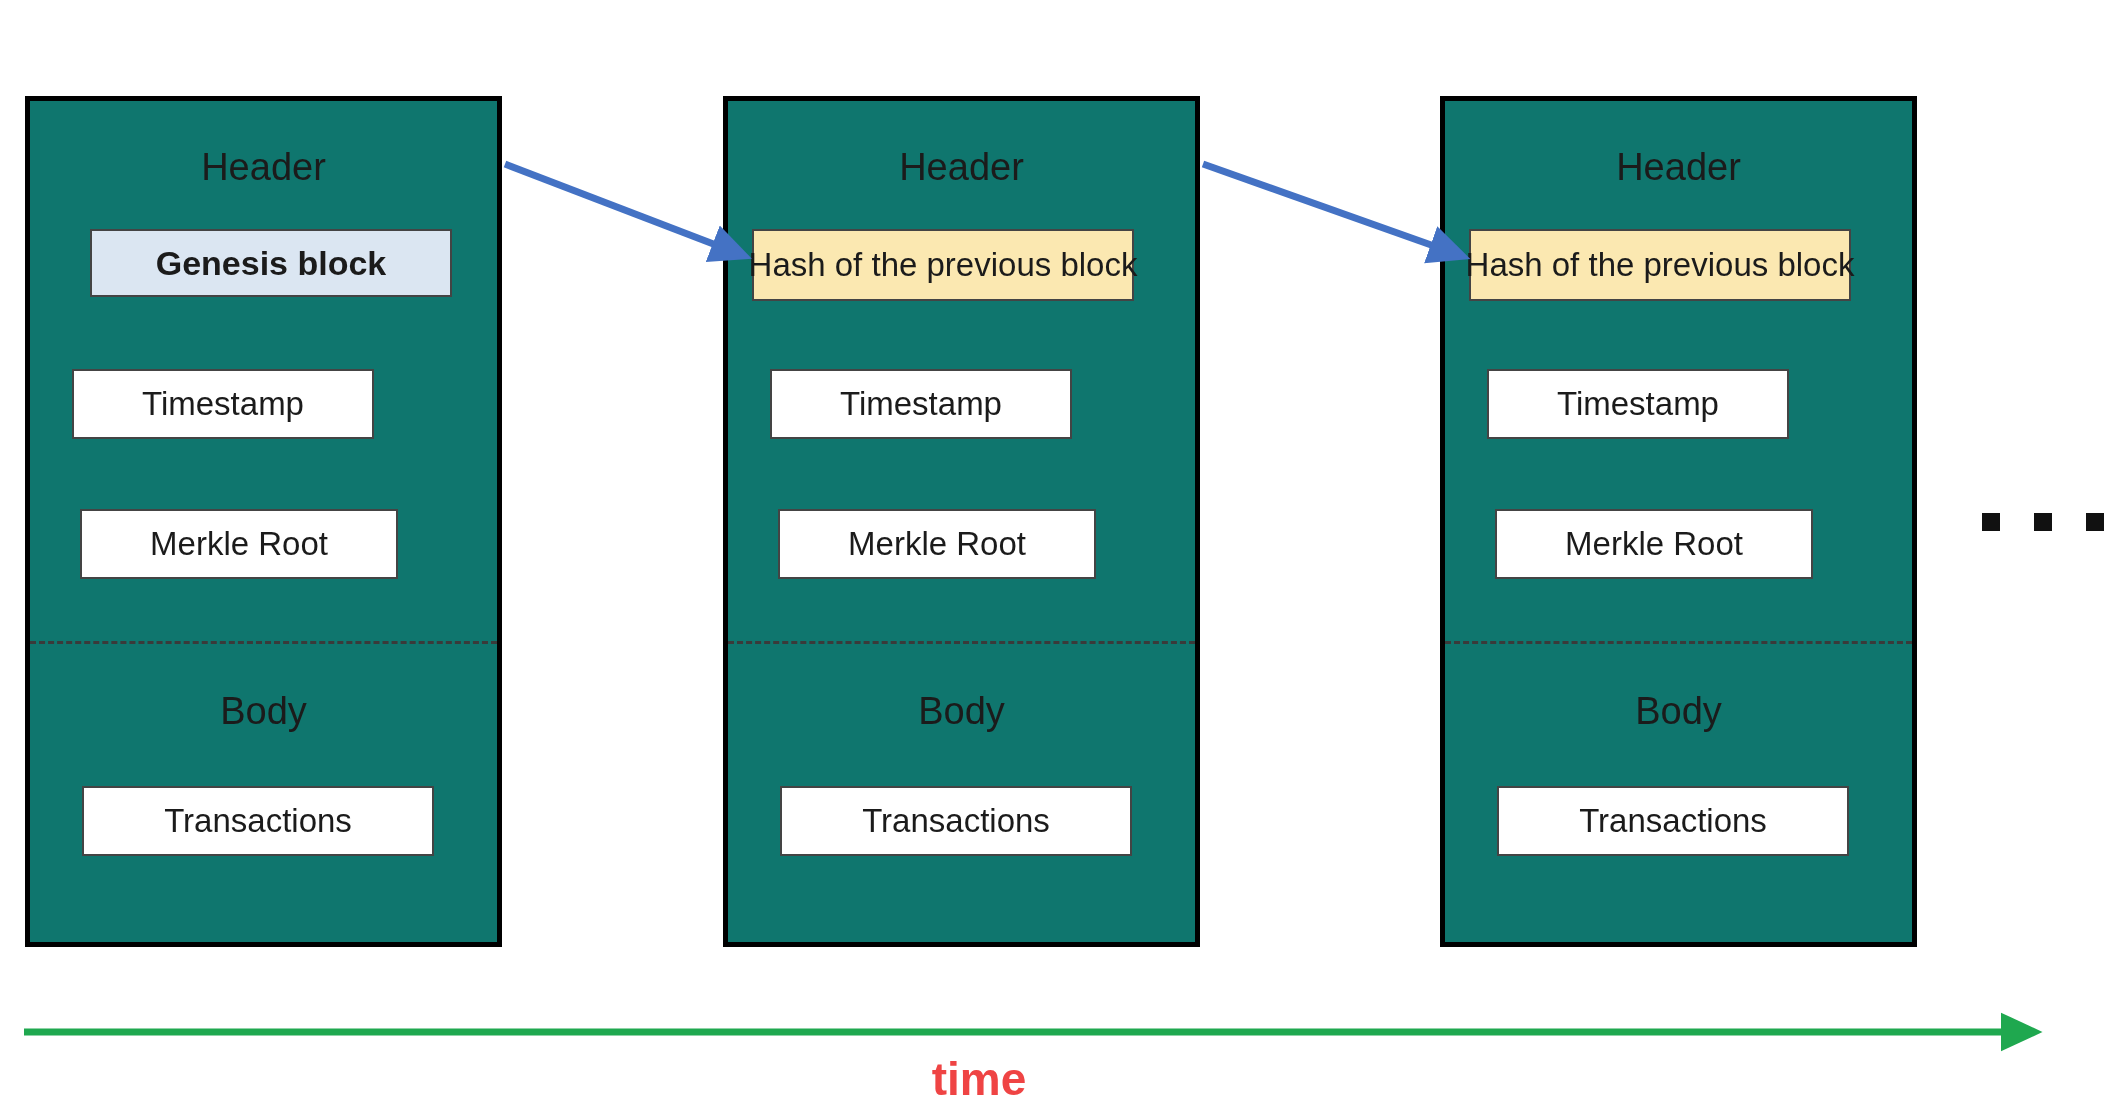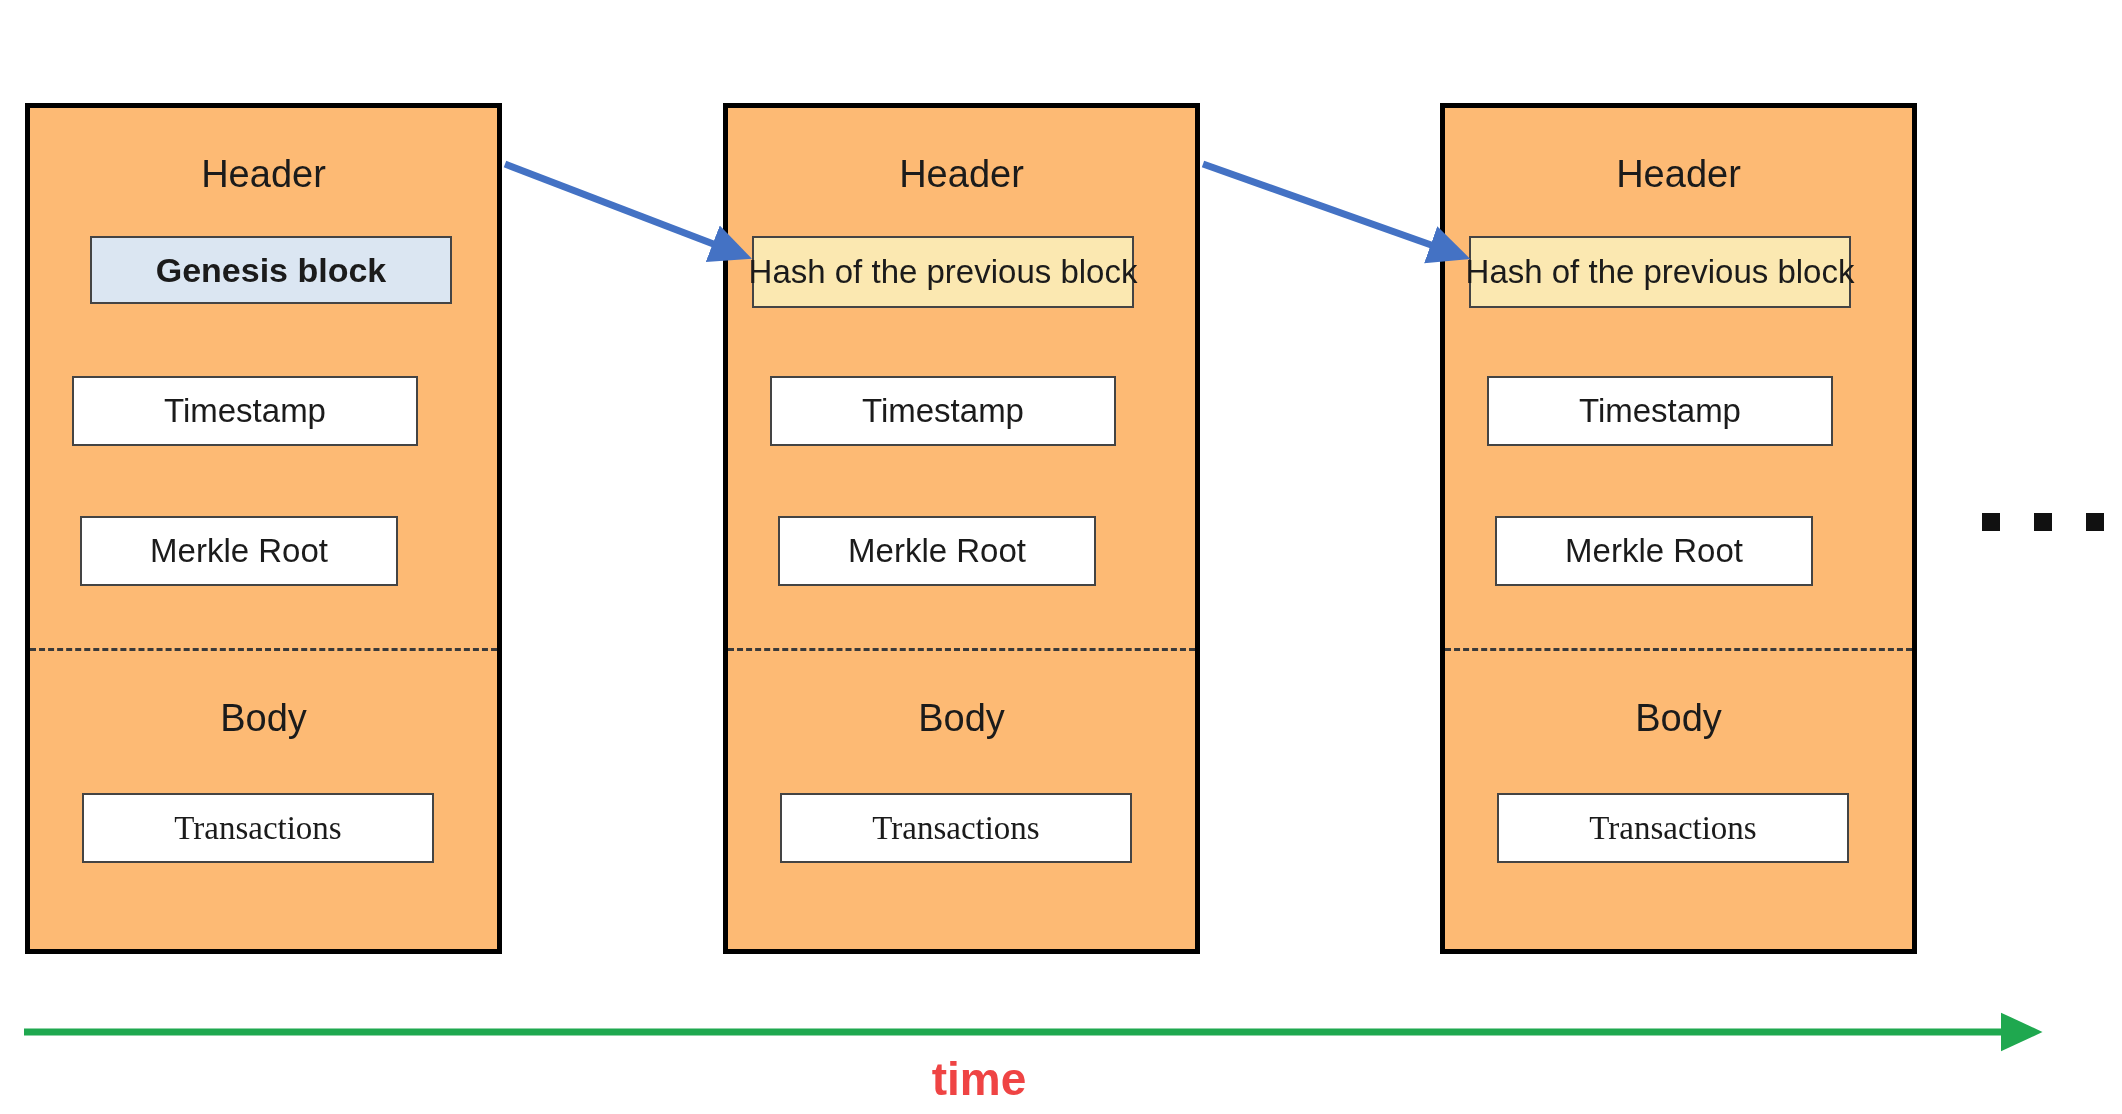--- a/index.html
+++ b/index.html
@@ -10,41 +10,41 @@
   .block-title{
     position:absolute;top:12px;height:56px;text-align:center;
     font-size:45px;line-height:50px;color:var(--title-purple,#7a33ab);white-space:nowrap;
   }
   .block-title sup{font-size:0.62em;line-height:0;}
   .block-title .word{margin-left:0.22em;}
   .t1{left:25px;width:477px;}
   .t2{left:723px;width:477px;}
   .t3{left:1440px;width:477px;}
   .block{
-    position:absolute;top:103px;width:477px;height:851px;box-sizing:border-box;
-    border:5px solid var(--block-border,#000);background:#fdba74;
+    position:absolute;top:96px;width:477px;height:851px;box-sizing:border-box;
+    border:5px solid var(--block-border,#000);background:#0f766e;
   }
   .b1{left:25px;}
   .b2{left:723px;}
   .b3{left:1440px;}
   .header-label,.body-label{
     position:absolute;left:0;width:100%;text-align:center;font-size:38px;line-height:44px;
   }
   .header-label{top:44px;}
   .body-label{top:588px;}
   .inner-box{
     position:absolute;display:flex;align-items:center;justify-content:center;
     box-sizing:border-box;border:2px solid var(--box-border,#444);
     background:#fff;font-size:33px;white-space:nowrap;
   }
   .hash-box{left:24px;top:128px;width:382px;height:72px;background:var(--hash-bg,#fbe8b1);}
   .genesis-box{left:60px;top:128px;width:362px;height:68px;background:var(--genesis-bg,#dbe6f2);font-weight:bold;font-size:34px;}
-  .timestamp-box{left:42px;top:268px;width:346px;height:70px;}
+  .timestamp-box{left:42px;top:268px;width:302px;height:70px;}
   .merkle-box{left:42px;top:408px;width:318px;height:70px;margin-left:8px;}
-  .transactions-box{left:52px;top:685px;width:352px;height:70px;font-family:Liberation Serif, serif;}
+  .transactions-box{left:52px;top:685px;width:352px;height:70px;}
   .section-divider{
     position:absolute;top:540px;left:0;width:100%;height:0;
     border-top:3px dashed #3a3a3a;
   }
   .overlay{position:absolute;left:0;top:0;width:2122px;height:1114px;z-index:5;pointer-events:none;}
   .blue-stroke{stroke:var(--arrow-blue,#4472c4);stroke-width:7;fill:none;}
   .blue-fill{fill:var(--arrow-blue,#4472c4);}
   .green-stroke{stroke:var(--timeline-green,#1fa84f);stroke-width:7;fill:none;}
   .green-fill{fill:var(--timeline-green,#1fa84f);}
   .dots{position:absolute;left:1982px;top:513px;display:flex;gap:34px;}

